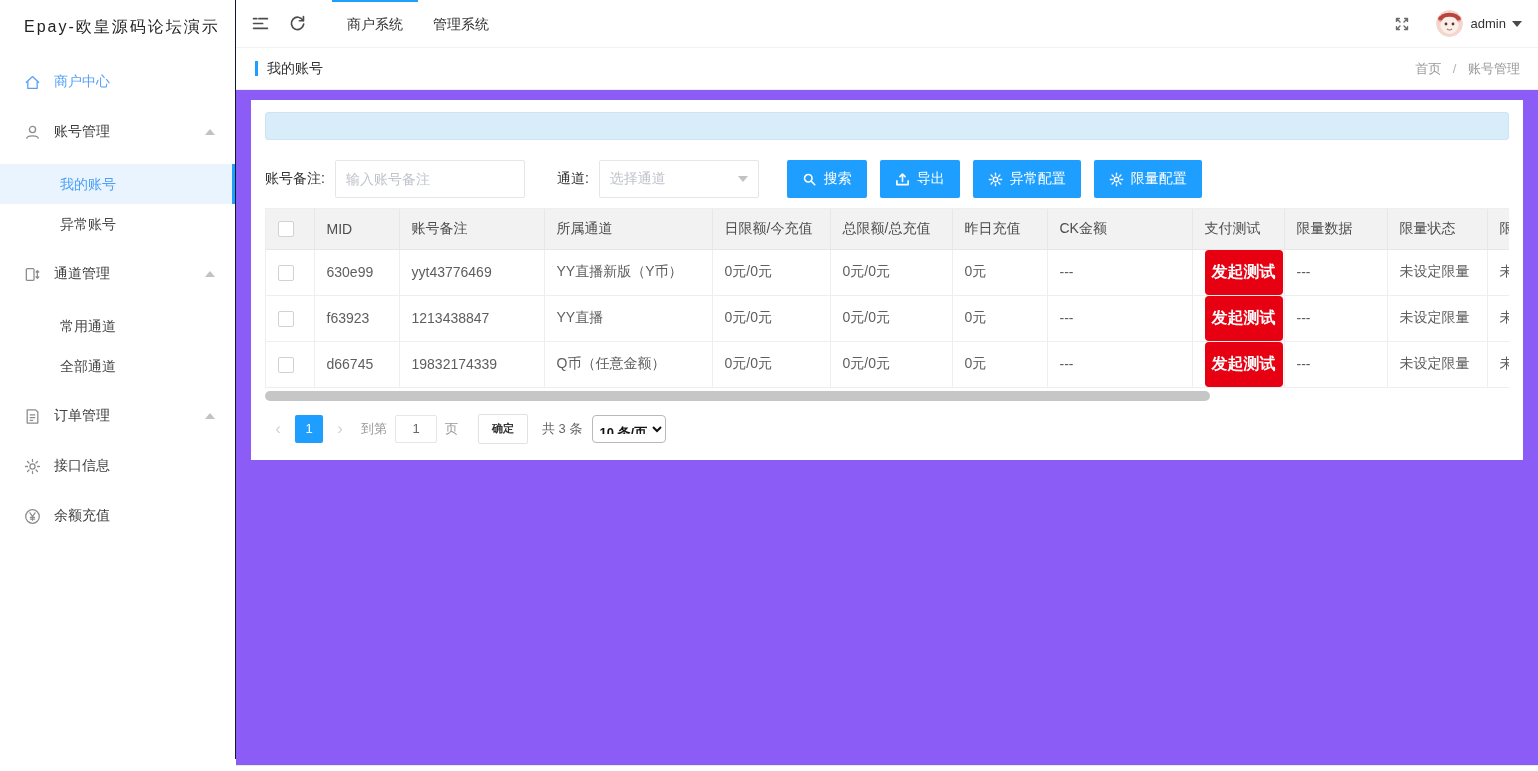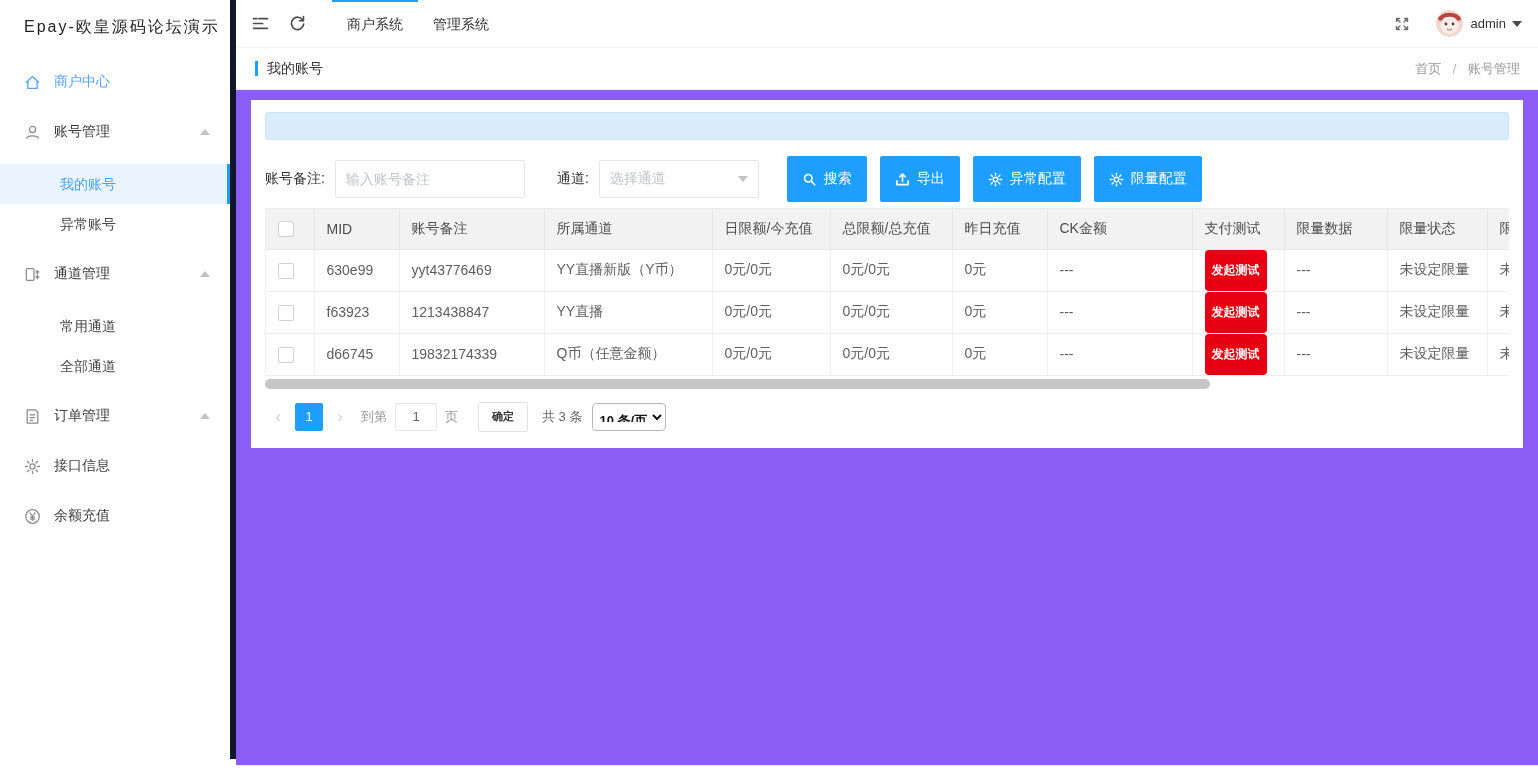--- a/index.html
+++ b/index.html
@@ -8,21 +8,21 @@
   body{
     width:1538px; height:771px; position:relative; overflow:hidden;
     background:#fff; font-family:"Liberation Sans","DejaVu Sans",sans-serif;
     font-size:14px; color:#333;
   }
   svg{ display:block; }
 
   
   .sidebar{
     position:absolute; left:0; top:0; bottom:12px; width:236px;
-    background:#fff; border-right:6px solid #0f172a; z-index:2;
+    background:#fff; border-right:1px solid #0f172a; z-index:2;
   }
   .logo{
     padding:17px 0 0 24px; font-size:16px; color:#222; letter-spacing:2px;
     white-space:nowrap;
   }
   .menu{ margin-top:24px; }
   .menu-item{
     height:40px; display:flex; align-items:center; padding:0 20px 0 24px;
     color:#3d3d3d; cursor:pointer; margin-top:10px;
   }
@@ -102,39 +102,39 @@
   .text-input::placeholder{ color:#bfc3cb; }
   .sep-32{ width:32px; flex:none; }
   .select-box{
     width:160px; height:38px; border:1px solid #e6e6e6; border-radius:2px;
     display:flex; align-items:center; padding:0 10px; cursor:pointer;gap:32px;
   }
   .select-box .sel-placeholder{ color:#bfc3cb; flex:1; }
   .select-box .caret-down{ border-top-color:#c2c2c2; margin-left:0; }
   .btns{ display:flex; align-items:center; margin-left:28px; }
   .btn{
-    height:46px; background:var(--primary); color:#fff; border:none; border-radius:2px;
+    height:38px; background:var(--primary); color:#fff; border:none; border-radius:2px;
     padding:0 15px; font-size:14px; display:flex; align-items:center; gap:7px;
     margin-right:13px; cursor:pointer; font-family:inherit; white-space:nowrap;
   }
   .btn .b-icon{ width:15px; height:15px; color:#fff; }
 
   
   .table-wrap{ width:100%; overflow:hidden; border-left:1px solid #eee; border-top:1px solid #eee; }
   table{ border-collapse:collapse; table-layout:fixed; width:1341px; font-size:14px; }
   th,td{ border-right:1px solid #eee; border-bottom:1px solid #eee; padding:0 12px; text-align:left; overflow:hidden; white-space:nowrap; }
   thead th{ background:#f2f2f2; height:40px; font-weight:normal; color:#4d4d4d; border-right-color:#e7e7e7; border-bottom-color:#e7e7e7; }
   tbody td{ height:39px; color:#5e5e5e; background:#fff; }
   .checkbox{
     width:16px; height:16px; border:1px solid #d2d2d2; border-radius:2px;
     background:#fff; display:inline-block; cursor:pointer; vertical-align:middle;
   }
   .pay-test-btn{
     background:var(--danger); color:#fff; border:none; border-radius:4px;
-    font-size:12px; padding:12px 7px; cursor:pointer; font-weight:bold; font-family:inherit;
+    font-size:16px; padding:12px 7px; cursor:pointer; font-weight:bold; font-family:inherit;
   }
 
   
   .h-scrollbar{ height:10px; margin-top:3px; position:relative; }
   .h-scrollbar .thumb{
     position:absolute; left:0; top:0; height:10px; width:76%;
     background:#c6c6c6; border-radius:5px; cursor:pointer;
   }
 
   

